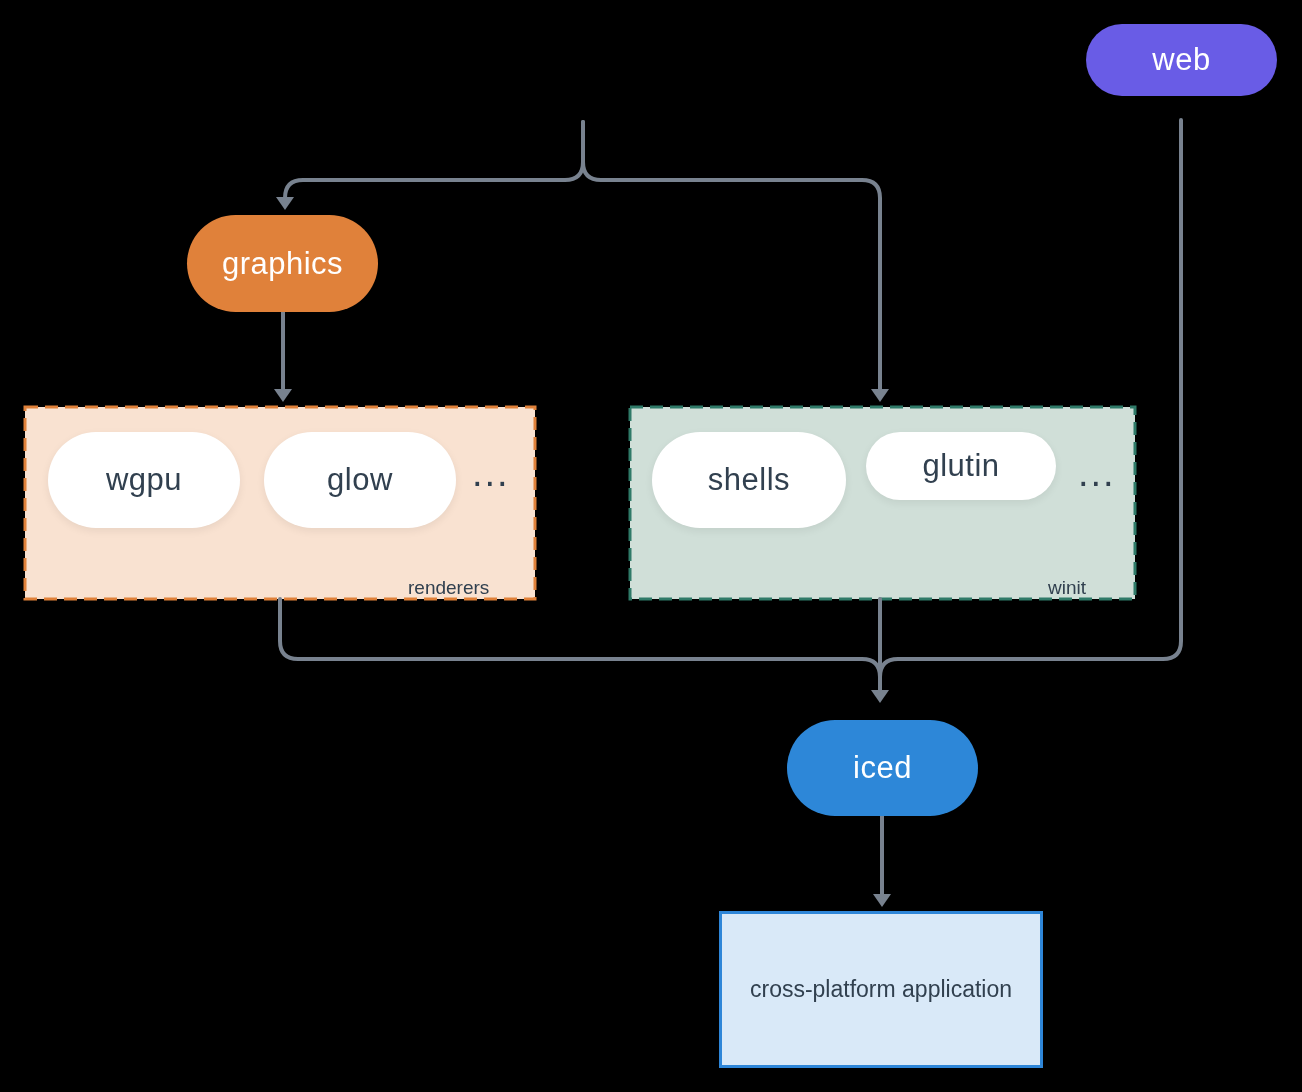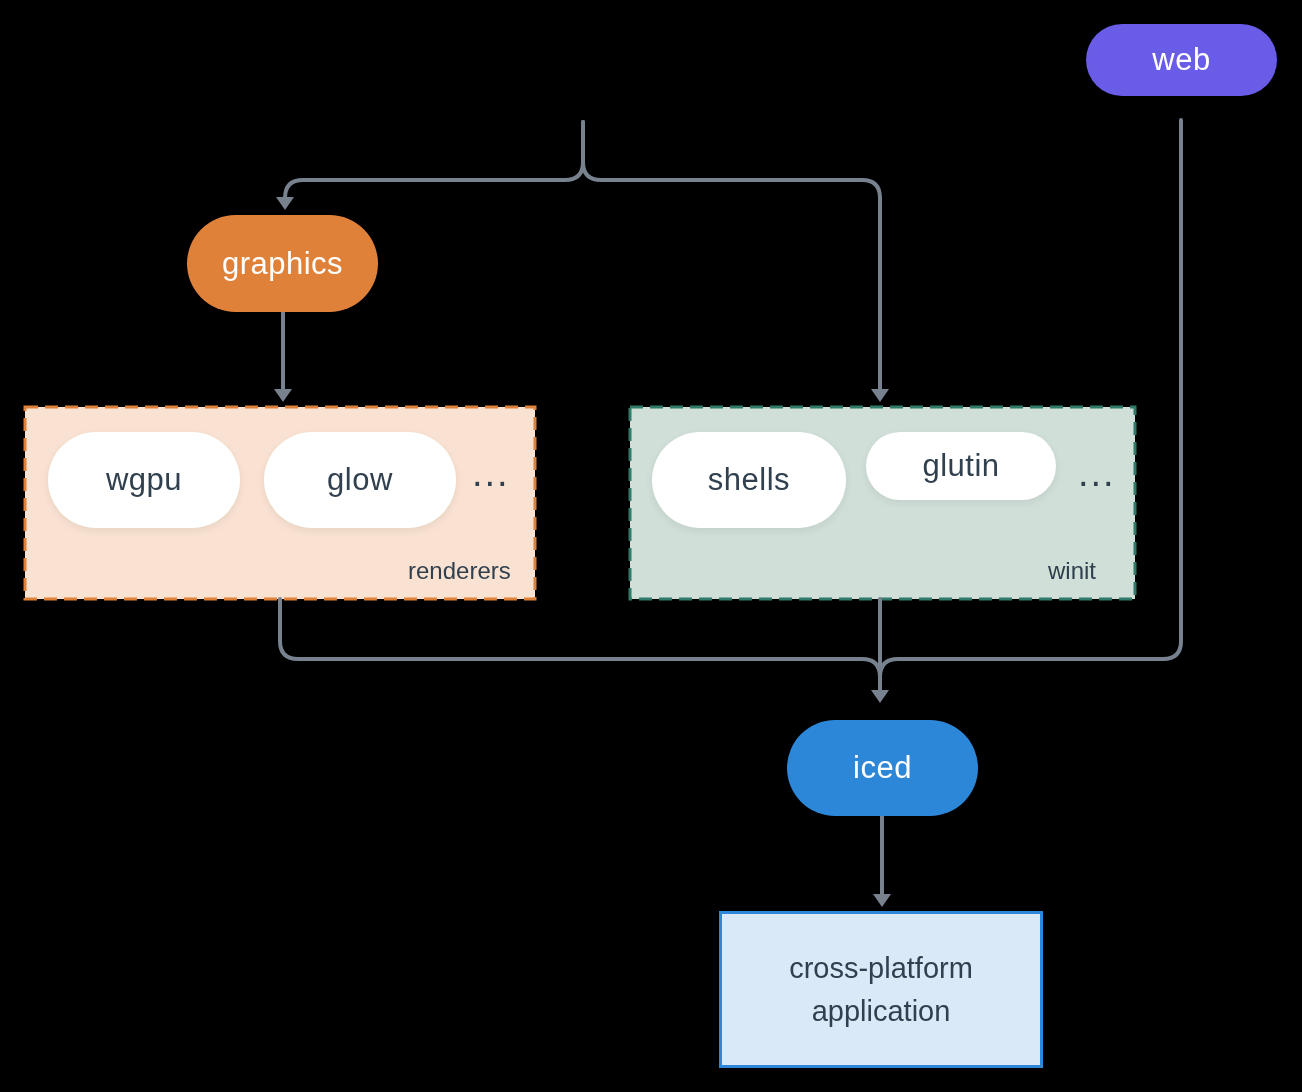--- a/index.html
+++ b/index.html
@@ -26,30 +26,30 @@
   }
   .pill.purple{background:var(--purple);}
   .pill.orange{background:var(--orange);}
   .pill.blue{background:var(--blue);margin-top:12px;}
   .pill.white{background:#ffffff; color:var(--dark-text); border-radius:48px;
     box-shadow:0 3px 8px rgba(0,0,0,0.07);}
   .ellipsis{
     position:absolute; font-size:38px; letter-spacing:2px; color:var(--dark-text);
   }
   .group-label{
-    position:absolute; font-size:24px; color:var(--dark-text);
+    position:absolute; font-size:19px; color:var(--dark-text);margin-top:20px;
   }
   .app-box{
     position:absolute; left:719px; top:911px; width:324px; height:157px;
     background:var(--app-fill); border:3px solid var(--app-border);
     box-sizing:border-box; display:flex; align-items:center; justify-content:center;
     text-align:center;
   }
   .app-box span{
-    display:block; width:300px; font-size:29px; line-height:1.45; color:var(--dark-text);
+    display:block; width:300px; font-size:23px; line-height:1.45; color:var(--dark-text);
   }
 </style>
 </head>
 <body>
 
 <div class="canvas">
 
   <svg class="wires" width="1302" height="1092" viewBox="0 0 1302 1092">
 
     <rect class="group-rect renderers" x="25" y="407" width="510" height="192"></rect>

